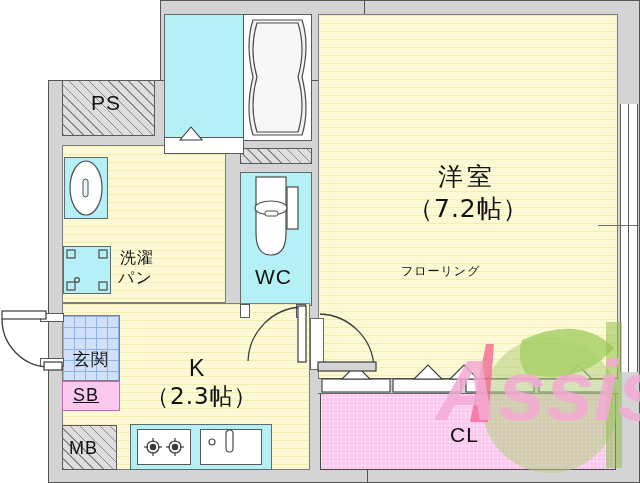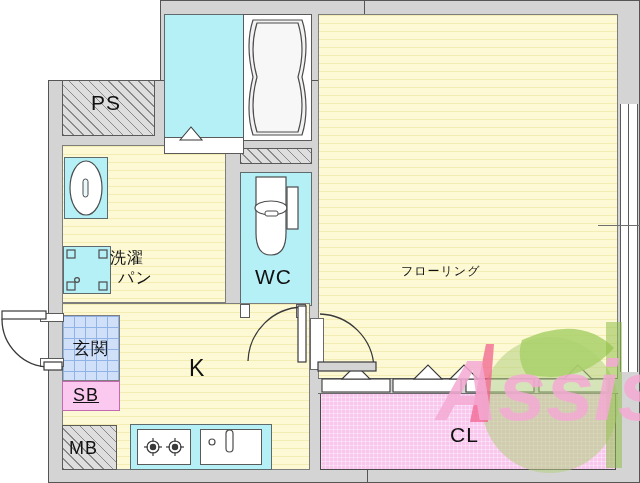--- a/index.html
+++ b/index.html
@@ -130,42 +130,43 @@
   </svg>
 
   <div class="abs floor-cyan" style="left:63px; top:246px; width:48px; height:48px;"></div>
   <svg class="abs" style="left:63px; top:246px; width:48px; height:48px;" viewBox="0 0 48 48">
     <rect x="4" y="4" width="8" height="8" fill="none" stroke="#4c4c4c" stroke-width="1.2"></rect>
     <rect x="36" y="4" width="8" height="8" fill="none" stroke="#4c4c4c" stroke-width="1.2"></rect>
     <rect x="4" y="36" width="8" height="8" fill="none" stroke="#4c4c4c" stroke-width="1.2"></rect>
     <rect x="36" y="36" width="8" height="8" fill="none" stroke="#4c4c4c" stroke-width="1.2"></rect>
     <circle cx="14" cy="34" r="2.4" fill="none" stroke="#4c4c4c" stroke-width="1.2"></circle>
   </svg>
-  <div class="lbl mini-jp lbl-jp" style="left:110px; top:248px;">洗濯</div>
+  <div class="lbl mini-jp lbl-jp" style="left:120px; top:248px;">洗濯</div>
   <div class="lbl mini-jp lbl-jp" style="left:118px; top:268px;text-align:center;">パン</div>
 
   <div class="abs hatch" style="left:240px; top:148px; width:72px; height:16px;"></div>
   <div class="abs floor-cyan" style="left:240px; top:172px; width:72px; height:134px;"></div>
   <svg class="abs" style="left:246px; top:175px; width:60px; height:105px;" viewBox="0 0 60 105">
 
     <rect x="10" y="2" width="30" height="28" fill="#ffffff" stroke="#4c4c4c" stroke-width="1.2"></rect>
 
     <path d="M10 30 L40 30 L40 58 Q40 80 25 80 Q10 80 10 58 Z" fill="#ffffff" stroke="#4c4c4c" stroke-width="1.2"></path>
     <ellipse cx="25" cy="33" rx="16" ry="7" fill="#ffffff" stroke="#4c4c4c" stroke-width="1.2"></ellipse>
     <rect x="19" y="36" width="13" height="5" rx="2" fill="#ffffff" stroke="#4c4c4c" stroke-width="1"></rect>
 
     <rect x="41" y="12" width="11" height="42" fill="#ffffff" stroke="#4c4c4c" stroke-width="1.2"></rect>
   </svg>
   <div class="lbl code-lbl" style="left:255px; top:265px;">WC</div>
 
   <div class="abs floor-wood" style="left:62px; top:303px; width:248px; height:167px;"></div>
   <div class="lbl k-name" style="left:189px; top:355px;">K</div>
+  <div class="lbl k-size lbl-jp" style="left:146px; top:381px;">（2.3帖）</div>
 
   <div class="abs tile-blue" style="left:62px; top:315px; width:58px; height:66px;"></div>
-  <div class="lbl small-jp lbl-jp" style="left:73px; top:337px;">玄関</div>
+  <div class="lbl small-jp lbl-jp" style="left:73px; top:348px;">玄関</div>
 
   <div class="abs floor-pink-flat" style="left:62px; top:381px; width:58px; height:30px;"></div>
   <div class="lbl code-lbl-sm" style="left:73px; top:385px;text-decoration:underline;">SB</div>
 
   <div class="abs hatch" style="left:62px; top:425px; width:55px; height:45px;"></div>
   <div class="lbl code-lbl-sm" style="left:69px; top:438px;">MB</div>
 
   <div class="abs floor-cyan" style="left:130px; top:424px; width:142px; height:46px;"></div>
   <div class="abs white-box" style="left:137px; top:429px; width:54px; height:36px;"></div>
   <svg class="abs" style="left:137px; top:429px; width:54px; height:36px;" viewBox="0 0 54 36">
@@ -184,20 +185,22 @@
         <line x1="43" y1="18" x2="47" y2="18"></line>
     </g>
   </svg>
   <div class="abs white-box" style="left:200px; top:429px; width:62px; height:36px;"></div>
   <svg class="abs" style="left:200px; top:429px; width:62px; height:36px;" viewBox="0 0 62 36">
     <rect x="26" y="1" width="7" height="22" rx="3.5" fill="#ffffff" stroke="#4c4c4c" stroke-width="1.2"></rect>
     <circle cx="12" cy="13" r="3" fill="none" stroke="#4c4c4c" stroke-width="1.2"></circle>
   </svg>
 
   <div class="abs floor-wood" style="left:318px; top:14px; width:300px; height:369px;"></div>
+  <div class="lbl room-name lbl-jp" style="left:438px; top:160px;">洋室</div>
+  <div class="lbl room-size lbl-jp" style="left:408px; top:192px;">（7.2帖）</div>
   <div class="lbl room-fin lbl-jp" style="left:401px; top:231px;">フローリング</div>
 
   <div class="abs floor-pink" style="left:320px; top:392px; width:296px; height:78px;"></div>
   <div class="lbl code-lbl" style="left:450px; top:423px;text-align:center;">CL</div>
 
   <div class="abs" style="left:318px; top:378px; width:300px; height:16px; background:#d4d4d4; border-top:1px solid #6a6a6a; border-bottom:1px solid #6a6a6a;"></div>
   <svg class="abs" style="left:318px; top:362px; width:300px; height:32px;" viewBox="0 0 300 32">
     <g fill="#ffffff" stroke="#3a3a3a" stroke-width="1.1">
       <rect x="4" y="17" width="68" height="13"></rect>
       <rect x="75" y="17" width="68" height="13"></rect>

